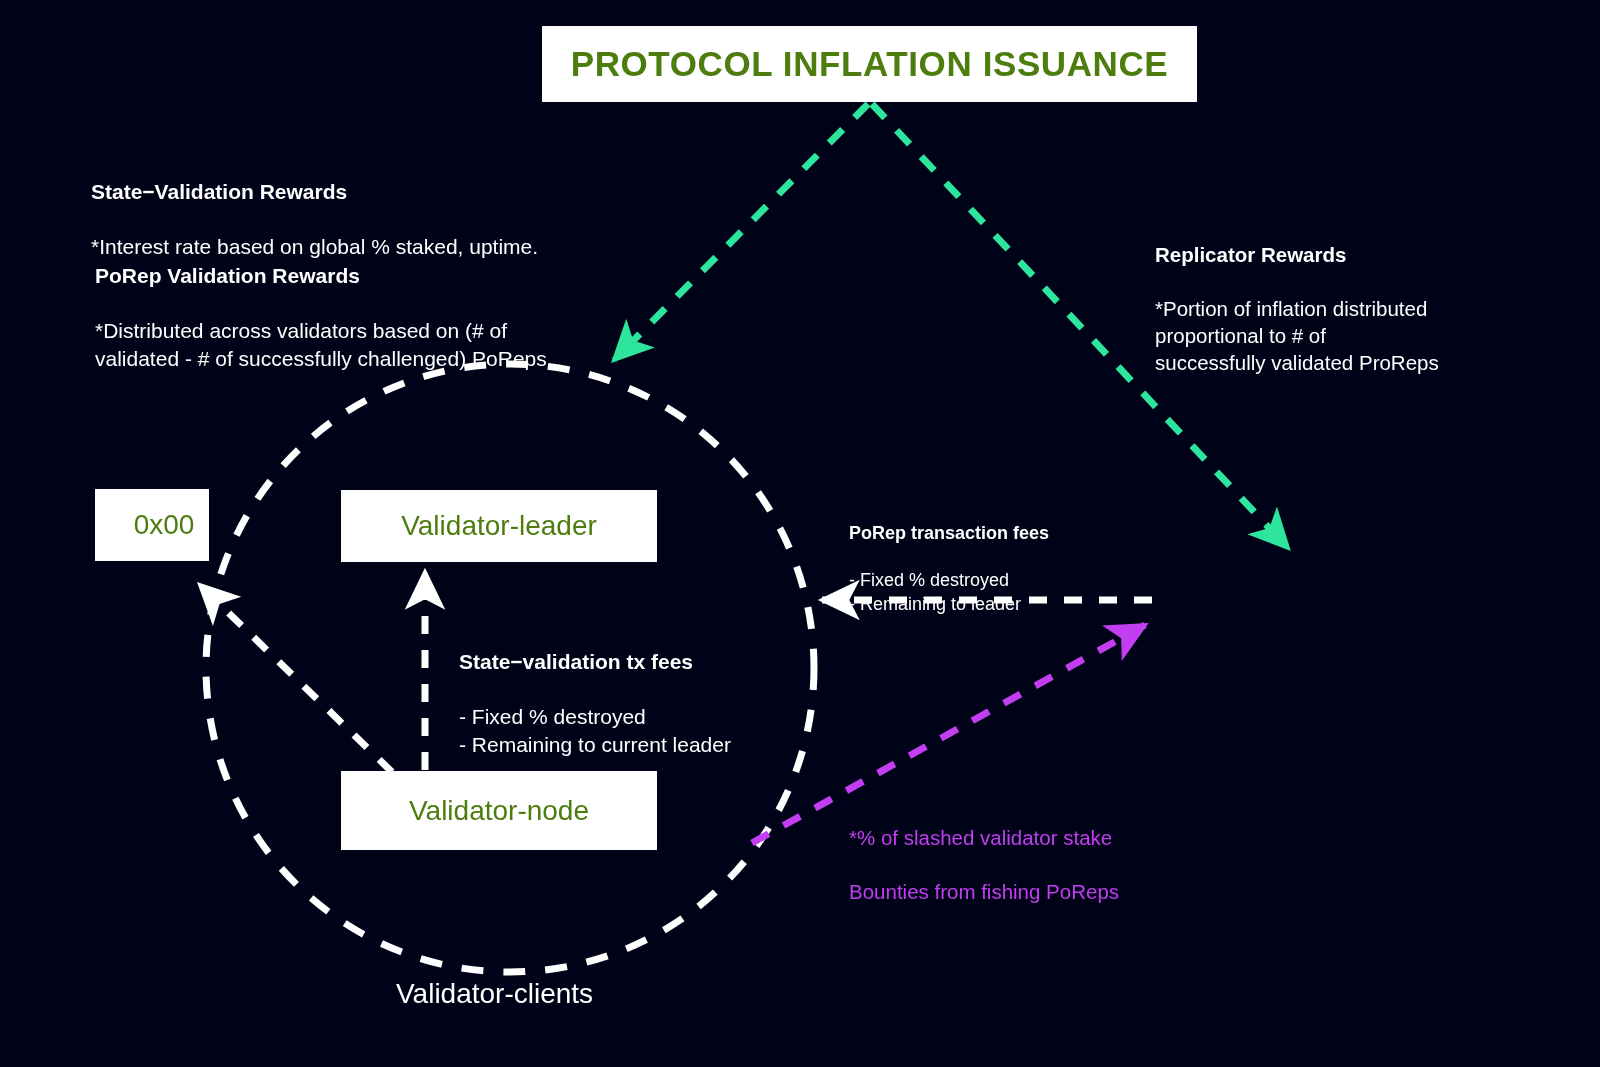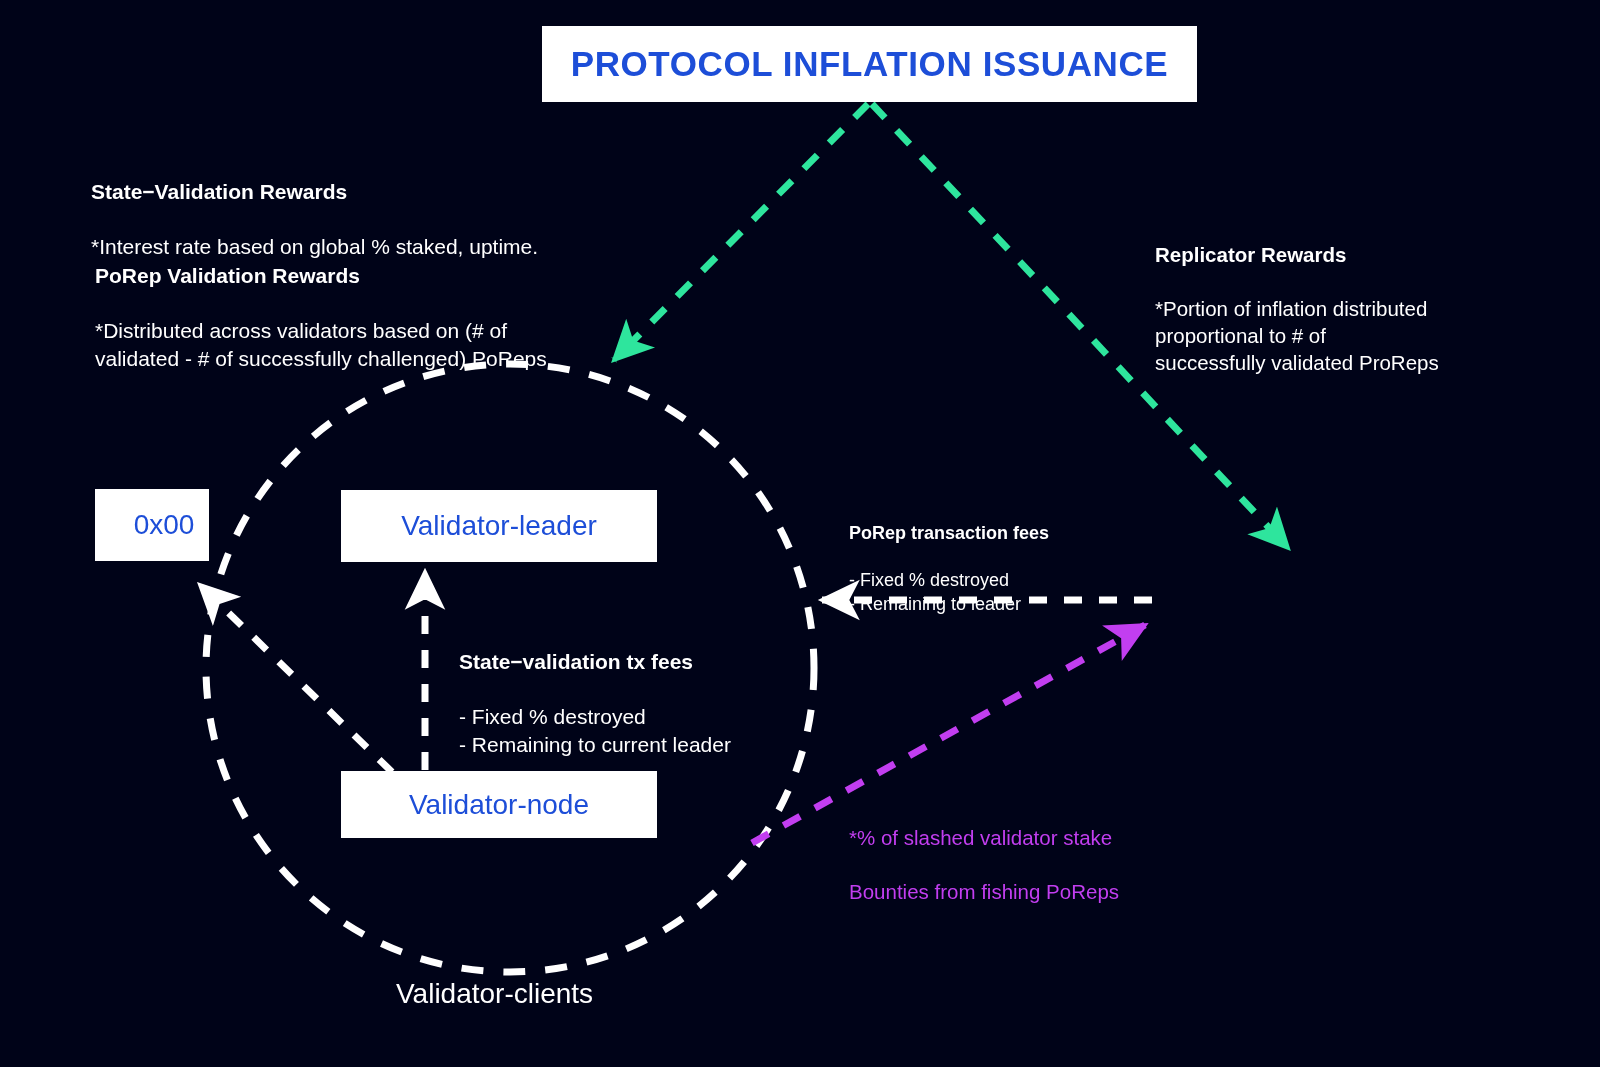--- a/index.html
+++ b/index.html
@@ -24,21 +24,21 @@
     top: 0;
     width: 1600px;
     height: 1067px;
     pointer-events: none;
   }
 
   
   .wbox {
     position: absolute;
     background: #ffffff;
-    color: #1d4ed8;
+    color: #4d7c0f;
     display: flex;
     align-items: center;
     justify-content: center;
     box-sizing: border-box;
   }
   #title-box {
     left: 542px;
     top: 26px;
     width: 655px;
     height: 76px;
@@ -60,21 +60,21 @@
     top: 490px;
     width: 316px;
     height: 72px;
     font-size: 28px;
     font-weight: 400;
   }
   #box-validator-node {
     left: 341px;
     top: 771px;
     width: 316px;
-    height: 67px;
+    height: 79px;
     font-size: 28px;
     font-weight: 400;
   }
   #box-replicator-clients {
     left: 1155px;
     top: 565px;
     width: 338px;
     height: 70px;
     font-size: 30px;
     font-weight: 400;

